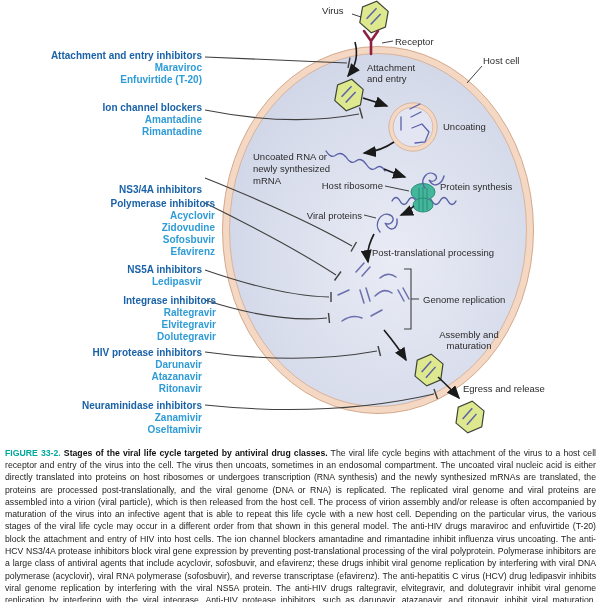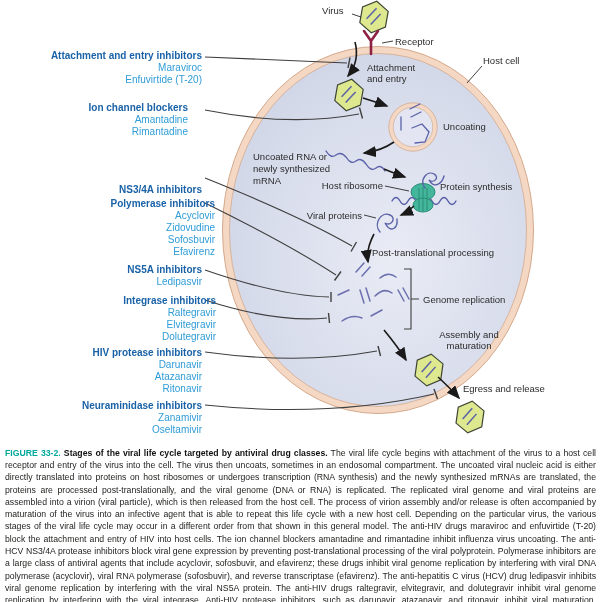--- a/index.html
+++ b/index.html
@@ -2,21 +2,21 @@
 <html><head>
 <meta charset="utf-8">
 <style>
   html,body{margin:0;padding:0;background:#ffffff;}
   body{width:600px;height:602px;position:relative;font-family:"Liberation Sans",sans-serif;overflow:hidden;}
   .figure-area{position:absolute;left:0;top:0;width:600px;height:436px;}
   svg{position:absolute;left:0;top:0;}
   svg text{font-family:"Liberation Sans",sans-serif;font-size:9.5px;fill:#2b2b2b;}
   .drug-col{position:absolute;text-align:right;line-height:12px;font-size:10px;white-space:nowrap;}
   .drug-col .hd{font-weight:bold;color:#1a62a7;}
-  .drug-col .dr{color:#2f9cd7;}
+  .drug-col .dr{color:#2f9cd7;font-weight:bold;}
   .caption{position:absolute;left:5px;top:438px;width:591px;font-size:8.7px;line-height:12.3px;
            color:#1d1d1b;text-align:justify;}
   .caption .figlab{color:#00a89c;font-weight:bold;}
   .caption .capbold{color:#111;font-weight:bold;}
 </style>
 </head>
 <body>
 
 <div class="figure-area">
 
@@ -153,21 +153,21 @@
   <text x="469" y="338" text-anchor="middle">Assembly and</text>
   <text x="469" y="349" text-anchor="middle">maturation</text>
   <text x="463" y="392">Egress and release</text>
 </svg>
 
 <div class="drug-col" style="top:50px;right:398px;">
   <div class="hd">Attachment and entry inhibitors</div>
   <div class="dr">Maraviroc</div>
   <div class="dr">Enfuvirtide (T-20)</div>
 </div>
-<div class="drug-col" style="top:102px;right:412px;text-align:right;">
+<div class="drug-col" style="top:102px;right:398px;text-align:right;">
   <div class="hd">Ion channel blockers</div>
   <div class="dr">Amantadine</div>
   <div class="dr">Rimantadine</div>
 </div>
 <div class="drug-col" style="top:172px;right:398px;margin-top:12px;">
   <div class="hd">NS3/4A inhibitors</div>
 </div>
 <div class="drug-col" style="top:198px;right:385px;margin-left:35px;">
   <div class="hd">Polymerase inhibitors</div>
   <div class="dr">Acyclovir</div>

